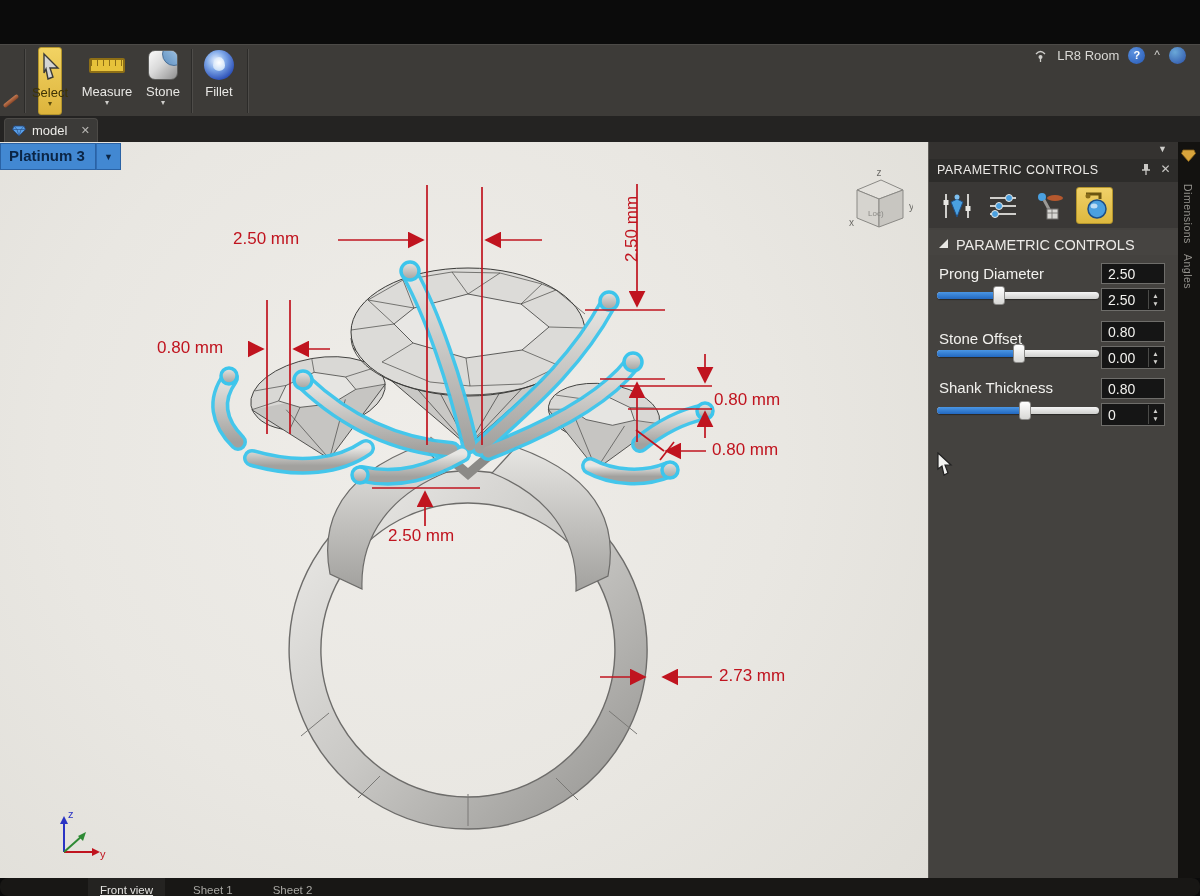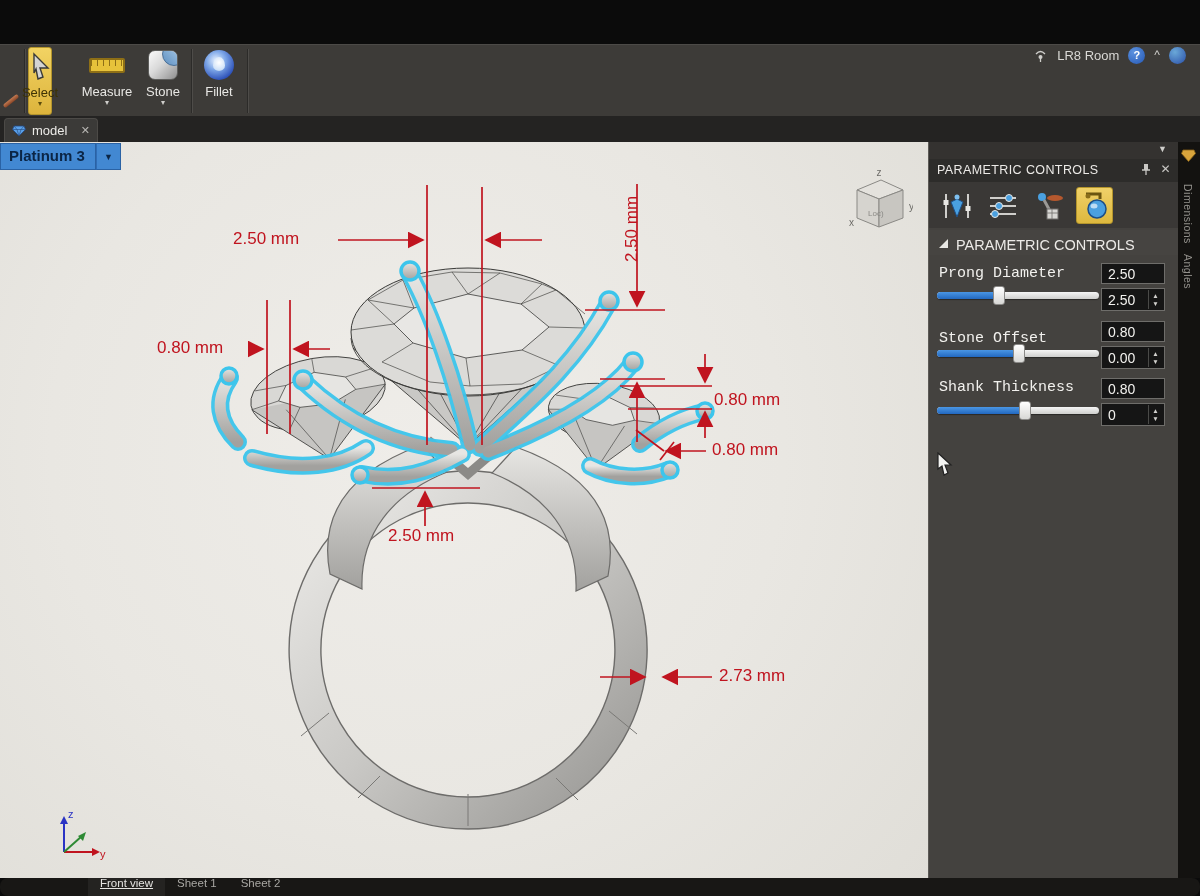--- a/index.html
+++ b/index.html
@@ -64,55 +64,55 @@
   .panel-minirow { position:absolute; left:0; top:0; width:250px; height:17px; background:#343230; }
   .panel-minirow .caret { position:absolute; right:12px; top:4px; color:#cfcecb; font-size:9px; }
   .panel-header { position:absolute; left:0; top:17px; width:250px; height:23px; background:#2d2c2a; color:#eceae7; font-size:12.5px; letter-spacing:.4px; padding:4px 0 0 8px; }
   .panel-header .hicons { position:absolute; right:8px; top:3px; display:flex; gap:10px; align-items:center; color:#c9c8c5; font-size:12px; }
   .panel-tools { position:absolute; left:0; top:40px; width:250px; height:46px; background:#3a3836; display:flex; gap:9px; padding:5px 0 0 9px; }
   .ptool { width:37px; height:37px; border-radius:3px; display:flex; align-items:center; justify-content:center; }
   .ptool.hl { background:linear-gradient(#f0d169,#ddb83e); border:1px solid #b4952c; }
   .section-hdr { position:absolute; left:0; top:88px; width:250px; height:25px; background:#464441; color:#eceae7; font-size:14.5px; padding:4px 0 0 10px; display:flex; gap:8px; align-items:center; }
   .tri-exp { width:0; height:0; border-bottom:9px solid #e8e7e4; border-left:9px solid transparent; margin-top:-2px; }
 
-  .ctl-label { position:absolute; color:#f2f1ee; font-size:15px;font-family:Liberation Mono, monospace; }
+  .ctl-label { position:absolute; color:#f2f1ee; font-size:15px; }
   .val-box { position:absolute; width:64px; height:21px; background:#151515; border:1px solid #6e6d6a; color:#f2f1ee; font-size:14px; padding:2px 0 0 6px; }
   .spin-box { position:absolute; width:64px; height:23px; background:#151515; border:1px solid #6e6d6a; color:#f2f1ee; font-size:14px; padding:3px 0 0 6px; }
   .spin-arrows { position:absolute; right:2px; top:1px; width:14px; height:19px; display:flex; flex-direction:column; align-items:center; justify-content:center; color:#d2d1ce; font-size:6.5px; line-height:8px; border-left:1px solid #4a4a48; }
   .slider { position:absolute; width:162px; height:7px; border-radius:4px; background:linear-gradient(#f5f5f5,#cfcfcd); box-shadow:0 1px 1px rgba(0,0,0,.4); }
   .slider .fill { position:absolute; left:0; top:0; height:7px; border-radius:4px 0 0 4px; background:linear-gradient(#4a96e4,#2268c0); }
   .slider .thumb { position:absolute; top:-6px; width:12px; height:19px; border-radius:3px; background:linear-gradient(#ffffff,#d8d8d6); border:1px solid #8b8a88; }
 
   .mouse-cursor { position:absolute; left:936px; top:452px; }
 
   
   #edge { position:absolute; left:1178px; top:142px; width:22px; height:736px; background:#131210; }
   .edge-gem { position:absolute; left:3px; top:7px; }
   .edge-tab { position:absolute; left:4px; writing-mode:vertical-rl; color:#93918c; font-size:10.5px; letter-spacing:.5px; }
 
   
-  #bottombar { position:absolute; left:0; top:878px; width:1200px; height:18px; background:#181715; overflow:hidden; display:flex; align-items:flex-end; padding-left:88px; gap:0;border-radius:8px; }
+  #bottombar { position:absolute; left:0; top:878px; width:1200px; height:18px; background:#181715; overflow:hidden; display:flex; align-items:flex-start; padding-left:88px; gap:16px;border-radius:8px; }
   .btab { color:#a8a7a3; font-size:11.5px; padding:5px 12px 6px 12px; line-height:14px; }
   .btab.active { color:#e4e3e0; background:#242321; text-decoration:underline; }
 </style>
 </head>
 <body>
 
 <div id="app">
 
 
   <div id="ribbon">
     <div class="edit-partial">
       <span class="brush"></span>
       <span class="cap">it</span>
       <span class="caret">▾</span>
     </div>
     <div class="rsep" style="left:24px"></div>
 
-    <div class="rbtn rbtn-select" style="left:28px; width:24px;">
+    <div class="rbtn rbtn-select" style="left:38px; width:24px;">
       <span class="icon-cell">
         <svg width="24" height="28">
             <polygon points="6,2 20,16 12,16 15,25 10,27 8,17 6,21" fill="#d4d4d2" stroke="#3a3a38" stroke-width="1.4"></polygon>
           </svg>
       </span>
       <span class="cap">Select</span>
       <span class="caret">▾</span>
     </div>
 
     <div class="rbtn" style="left:79px; width:56px;">

